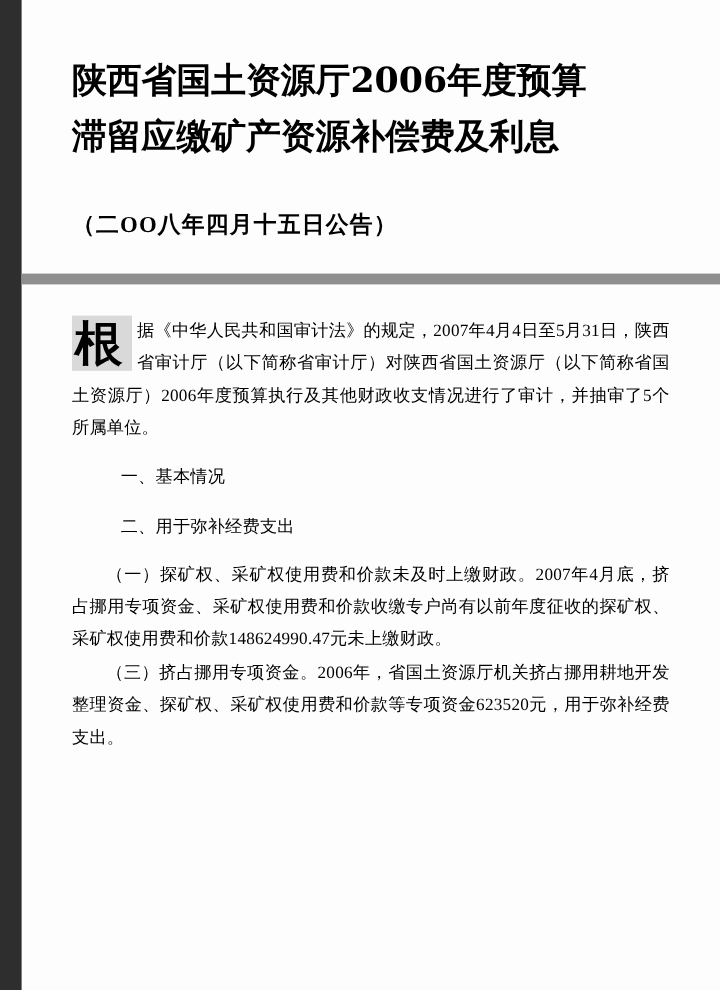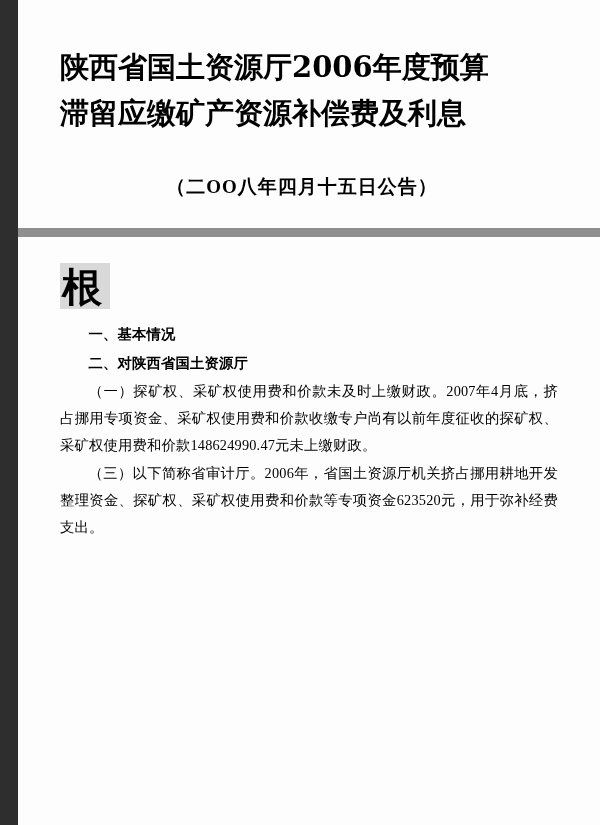--- a/index.html
+++ b/index.html
@@ -51,21 +51,21 @@
     color: #000;
   }
   .doc-title .line2 {
     display: block;
   }
   .doc-subtitle {
     margin: 0;
     padding-top: 38px;
     font-size: 19px;
     font-weight: bold;
-    text-align: center;
+    text-align: left;
     padding-right: 14px;
     letter-spacing: 1px;
   }
   .rule {
     position: relative;
     margin-top: 28px;
     margin-left: -42px;
     width: 582px;
     height: 9px;
     background: #8f8f8f;
@@ -91,23 +91,23 @@
     font-family: "DejaVu Serif", "Liberation Serif", serif;
     font-weight: bold;
     font-size: 40px;
     line-height: 44px;
     padding: 2px 8px 0 2px;
     margin-right: 4px;
     background: #d9d9d9;
     color: #000;
   }
   .sec-head {
-    margin: 0;
+    margin: 12px;
     text-indent: 2em;
-    font-weight: bold;
+    font-weight: normal;
     padding-top: 2px;
   }
   .p-gap {
     padding-top: 1px;
   }
 </style>
 </head>
 <body>
 
 <div class="page">
@@ -121,28 +121,28 @@
       <span class="line2">滞留应缴矿产资源补偿费及利息</span>
     </h1>
 
     <div class="doc-subtitle">（二OO八年四月十五日公告）</div>
 
     <div class="rule"></div>
 
     <div class="body-text">
 
       <p class="para first-para">
-        <span class="dropcap">根</span>
+        <span class="dropcap">根</span><span>据《中华人民共和国审计法》的规定，2007年4月4日至5月31日，陕西省审计厅（以下简称省审计厅）对陕西省国土资源厅（以下简称省国土资源厅）2006年度预算执行及其他财政收支情况进行了审计，并抽审了5个所属单位。</span>
       </p>
 
       <p class="sec-head">一、基本情况</p>
 
 
-      <p class="sec-head">二、对陕西省国土资源厅</p>
+      <p class="sec-head">二、用于弥补经费支出</p>
 
       <p class="para p-gap">（一）探矿权、采矿权使用费和价款未及时上缴财政。2007年4月底，挤占挪用专项资金、采矿权使用费和价款收缴专户尚有以前年度征收的探矿权、采矿权使用费和价款148624990.47元未上缴财政。</p>
 
 
-      <p class="para p-gap">（三）以下简称省审计厅。2006年，省国土资源厅机关挤占挪用耕地开发整理资金、探矿权、采矿权使用费和价款等专项资金623520元，用于弥补经费支出。</p>
+      <p class="para p-gap">（三）挤占挪用专项资金。2006年，省国土资源厅机关挤占挪用耕地开发整理资金、探矿权、采矿权使用费和价款等专项资金623520元，用于弥补经费支出。</p>
 
     </div>
   </div>
 </div>
 
 </body></html>

